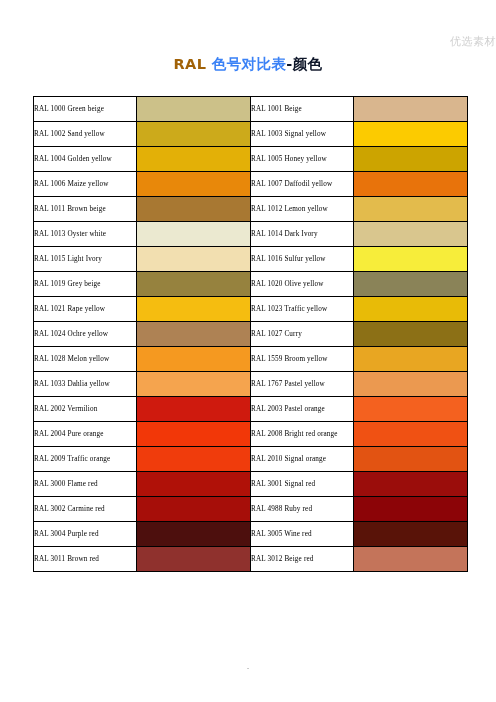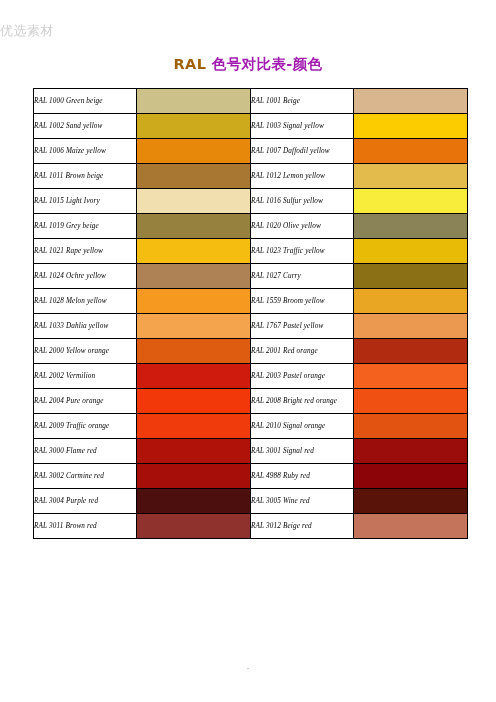--- a/index.html
+++ b/index.html
@@ -18,26 +18,26 @@
   .page {
     position: relative;
     width: 496px;
     height: 702px;
     box-sizing: border-box;
   }
 
   
   .watermark {
     position: absolute;
-    top: 22px;
+    top: 34px;
     left: 0;
     width: 496px;
-    text-align: left;
+    text-align: right;
     font-family: "DejaVu Sans", sans-serif;
-    font-size: 13px;
+    font-size: 11px;
     color: #cfcfcf;
     letter-spacing: 0.5px;
     user-select: none;
   }
 
   
   .title-wrap {
     position: absolute;
     top: 55px;
     left: 0;
@@ -53,23 +53,22 @@
     letter-spacing: 0.4px;
   }
   .title .t-ral   { color: #000000; }
   .title .t-green { color: #4e7a1e; }
   .title .t-red   { color: #7a2010; }
 
   
   .table-wrap {
     position: absolute;
     left: 33px;
-    top: 88px;
+    top: 96px;
     width: 430px;
-    font-style: italic;
   }
   table.ral {
     border-collapse: collapse;
     width: 430px;
     table-layout: fixed;
   }
   table.ral td {
     border: 1px solid #000000;
     height: 24px;
     padding: 0;
@@ -102,51 +101,63 @@
   }
 </style>
 </head>
 <body>
 
 <div class="page">
 
   <div class="watermark">优选素材</div>
 
   <div class="title-wrap">
-    <span class="title"><span class="t-ral" style="color: #a16207;">RAL</span><span class="t-green" style="color: #a21caf;"> 色号对比表</span><span class="t-red" style="color: #a21caf;">-颜色</span></span>
+    <span class="title"><span class="t-ral" style="color: #a16207;">RAL</span><span class="t-green" style="color: #3b82f6;"> 色号对比表</span><span class="t-red" style="color: #0f172a;">-颜色</span></span>
   </div>
 
   <div class="table-wrap">
     <table class="ral">
       <tbody id="ral-body">
           <tr>
             <td class="label">RAL 1000 Green beige</td>
             <td class="swatch" style="background-color: rgb(204, 193, 137);"></td>
             <td class="label">RAL 1001 Beige</td>
             <td class="swatch" style="background-color: rgb(217, 182, 142);"></td>
           </tr>
           <tr>
             <td class="label">RAL 1002 Sand yellow</td>
             <td class="swatch" style="background-color: rgb(204, 170, 27);"></td>
             <td class="label">RAL 1003 Signal yellow</td>
             <td class="swatch" style="background-color: rgb(252, 203, 0);"></td>
           </tr>
           <tr>
+            <td class="label">RAL 1004 Golden yellow</td>
+            <td class="swatch" style="background-color: rgb(227, 176, 7);"></td>
+            <td class="label">RAL 1005 Honey yellow</td>
+            <td class="swatch" style="background-color: rgb(204, 164, 0);"></td>
+          </tr>
+          <tr>
             <td class="label">RAL 1006 Maize yellow</td>
             <td class="swatch" style="background-color: rgb(232, 136, 10);"></td>
             <td class="label">RAL 1007 Daffodil yellow</td>
             <td class="swatch" style="background-color: rgb(232, 115, 11);"></td>
           </tr>
           <tr>
             <td class="label">RAL 1011 Brown beige</td>
             <td class="swatch" style="background-color: rgb(168, 120, 50);"></td>
             <td class="label">RAL 1012 Lemon yellow</td>
             <td class="swatch" style="background-color: rgb(227, 187, 76);"></td>
           </tr>
           <tr>
+            <td class="label">RAL 1013 Oyster white</td>
+            <td class="swatch" style="background-color: rgb(235, 233, 208);"></td>
+            <td class="label">RAL 1014 Dark Ivory</td>
+            <td class="swatch" style="background-color: rgb(217, 198, 142);"></td>
+          </tr>
+          <tr>
             <td class="label">RAL 1015 Light Ivory</td>
             <td class="swatch" style="background-color: rgb(242, 223, 176);"></td>
             <td class="label">RAL 1016 Sulfur yellow</td>
             <td class="swatch" style="background-color: rgb(247, 237, 58);"></td>
           </tr>
           <tr>
             <td class="label">RAL 1019 Grey beige</td>
             <td class="swatch" style="background-color: rgb(150, 130, 62);"></td>
             <td class="label">RAL 1020 Olive yellow</td>
             <td class="swatch" style="background-color: rgb(138, 131, 88);"></td>
@@ -169,26 +180,20 @@
             <td class="label">RAL 1559 Broom yellow</td>
             <td class="swatch" style="background-color: rgb(232, 166, 34);"></td>
           </tr>
           <tr>
             <td class="label">RAL 1033 Dahlia yellow</td>
             <td class="swatch" style="background-color: rgb(245, 164, 78);"></td>
             <td class="label">RAL 1767 Pastel yellow</td>
             <td class="swatch" style="background-color: rgb(235, 153, 80);"></td>
           </tr>
           <tr>
-            <td class="label">RAL 2000 Yellow orange</td>
-            <td class="swatch" style="background-color: rgb(221, 92, 16);"></td>
-            <td class="label">RAL 2001 Red orange</td>
-            <td class="swatch" style="background-color: rgb(176, 43, 16);"></td>
-          </tr>
-          <tr>
             <td class="label">RAL 2002 Vermilion</td>
             <td class="swatch" style="background-color: rgb(207, 26, 14);"></td>
             <td class="label">RAL 2003 Pastel orange</td>
             <td class="swatch" style="background-color: rgb(244, 97, 31);"></td>
           </tr>
           <tr>
             <td class="label">RAL 2004 Pure orange</td>
             <td class="swatch" style="background-color: rgb(242, 55, 8);"></td>
             <td class="label">RAL 2008 Bright red orange</td>
             <td class="swatch" style="background-color: rgb(240, 81, 19);"></td>

